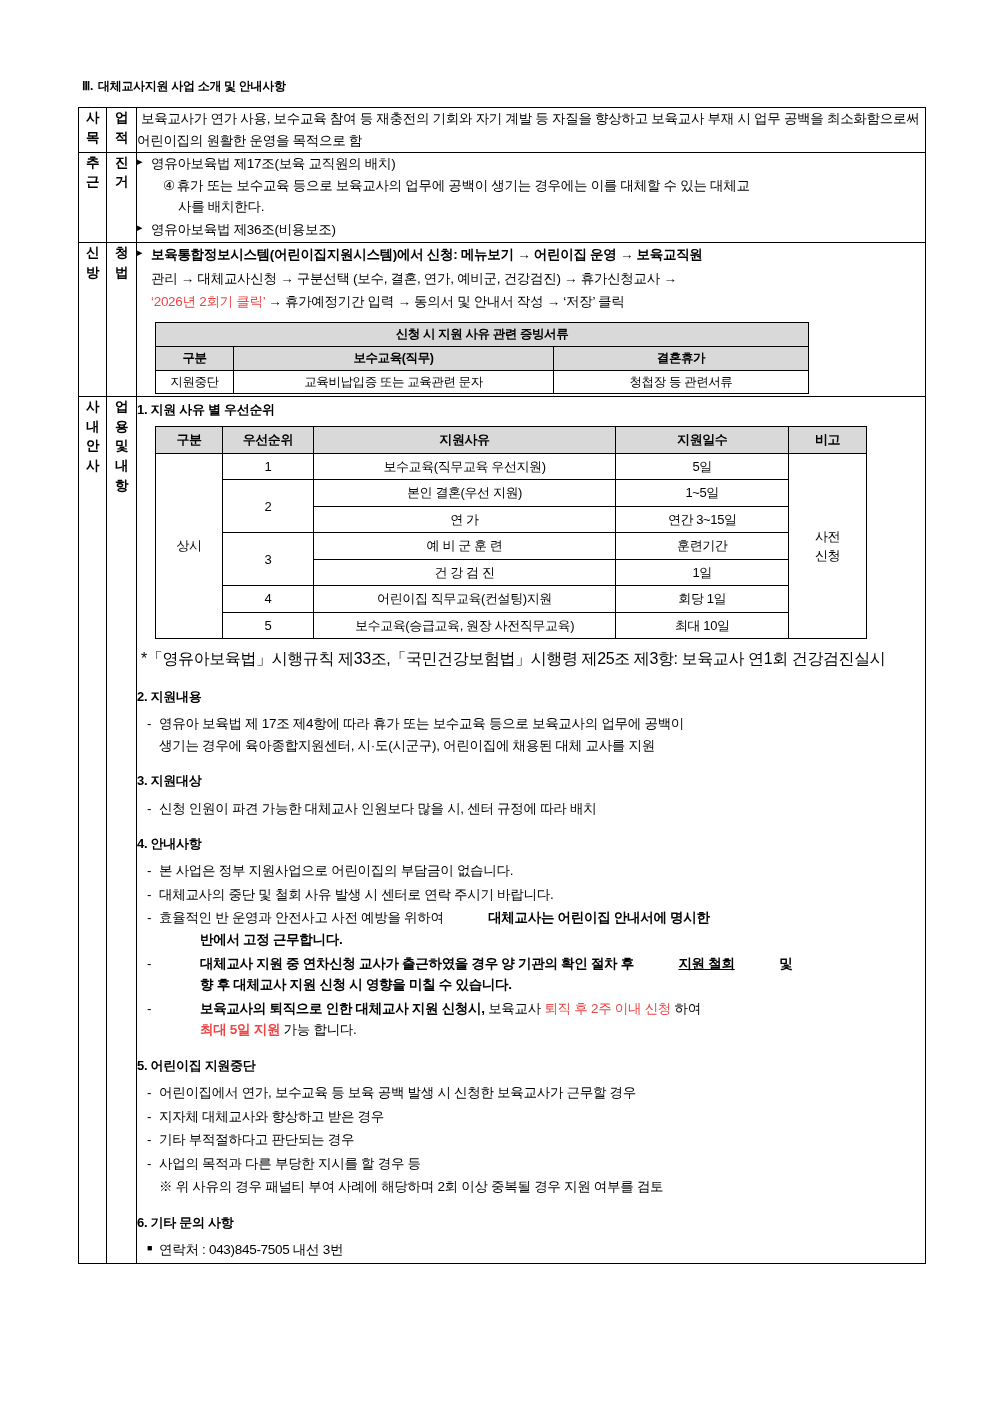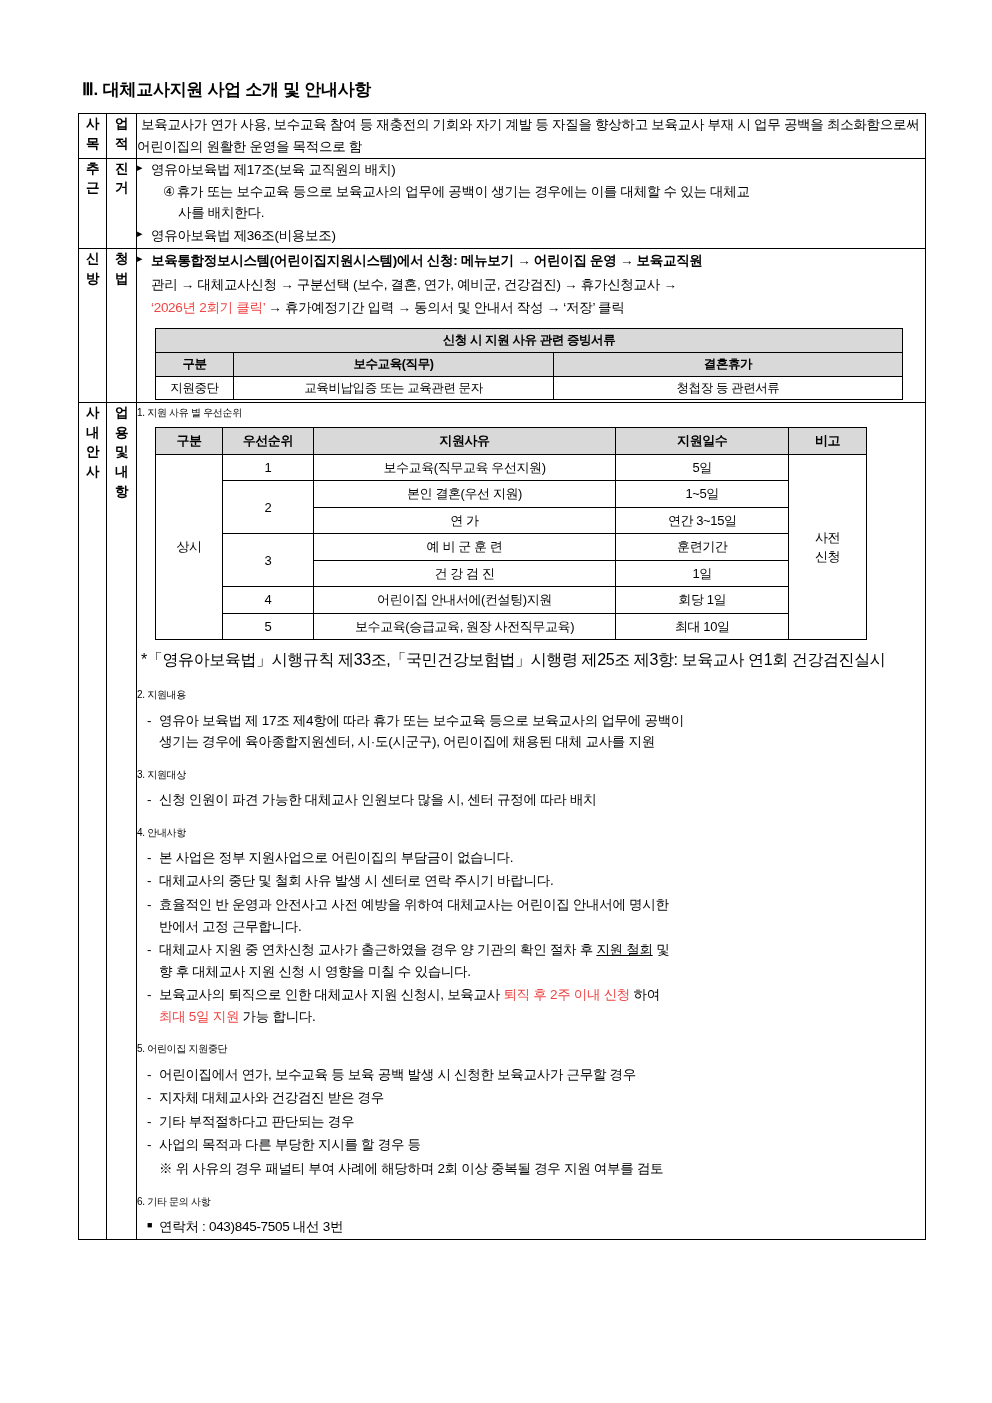--- a/index.html
+++ b/index.html
@@ -16,21 +16,21 @@
   }
   .page {
     position: absolute;
     left: 0; top: 0;
     width: 992px;
     height: 1403px;
     box-sizing: border-box;
     padding: 78px 66px 0 78px;
   }
   .doc-title {
-    font-size: 17px;
+    font-size: 12px;
     font-weight: bold;
     letter-spacing: -0.3px;
     margin: 0 0 12px 4px;
   }
   .doc-title .numeral { margin-right: 5px; }
 
   table.main {
     width: 100%;
     border-collapse: collapse;
     table-layout: fixed;
@@ -117,26 +117,26 @@
     border: 1px solid #000;
     text-align: center;
     padding: 2px 2px;
     line-height: 1.5;
   }
   table.inner th {
     background: #d9d9d9;
     font-weight: bold;
   }
   .doc-table-wrap { margin: 8px 4px 2px 18px; }
-  .doc-table-wrap table.inner { width: 748px; }
+  .doc-table-wrap table.inner { width: 654px; }
 
   
   .sec-title {
-    font-weight: normal;
-    font-size: 10px;
+    font-weight: bold;
+    font-size: 13px;
     margin: 2px 0 6px 0;
     letter-spacing: -0.3px;
   }
   .sec-title.spaced { margin-top: 14px; }
   .prio-wrap { margin: 0 0 0 18px; }
   .prio-wrap table.inner { width: 712px; font-size: 13px; }
   .prio-wrap table.inner th { padding: 3px 2px; }
   .prio-wrap table.inner td { padding: 3px 2px; }
 
   .footnote {
@@ -158,21 +158,21 @@
   }
   ul.dash > li::before {
     content: "-";
     position: absolute;
     left: 4px;
     top: 0;
   }
   ul.dash > li.sq::before { content: "\25A0"; font-size: 9px; top: 2px; }
   ul.dash > li.note::before { content: ""; }
   ul.dash > li.note { padding-left: 16px; }
-  .b { font-weight: normal; }
+  .b { font-weight: bold; margin-left: 41px; }
   .u { text-decoration: underline; }
   .red { color: #ef4444; }
   .indent2 { display: block; padding-left: 0; }
 
   .content-cell { padding: 10px 10px 14px 8px; }
 </style>
 </head>
 <body>
 
 <div class="page">
@@ -345,21 +345,21 @@
                   <td rowspan="2">3</td>
                   <td>예 비 군 훈 련</td>
                   <td>훈련기간</td>
                 </tr>
                 <tr>
                   <td>건 강 검 진</td>
                   <td>1일</td>
                 </tr>
                 <tr>
                   <td>4</td>
-                  <td>어린이집 안내서에(컨설팅)지원</td>
+                  <td>어린이집 직무교육(컨설팅)지원</td>
                   <td>회당 1일</td>
                 </tr>
                 <tr>
                   <td>5</td>
                   <td>보수교육(승급교육, 원장 사전직무교육)</td>
                   <td>최대 10일</td>
                 </tr>
               </tbody>
             </table>
           </div>
@@ -402,21 +402,21 @@
               <span class="indent2"><span class="red b">최대 5일 지원</span><span> 가능 합니다.</span></span>
             </li>
           </ul>
 
           <div class="sec-title spaced">5. 어린이집 지원중단</div>
           <ul class="dash">
             <li>
               <span>어린이집에서 연가, 보수교육 등 보육 공백 발생 시 신청한 보육교사가 근무할 경우</span>
             </li>
             <li>
-              <span>지자체 대체교사와 건강검진 받은 경우</span>
+              <span>지자체 대체교사와 향상하고 받은 경우</span>
             </li>
             <li>
               <span>기타 부적절하다고 판단되는 경우</span>
             </li>
             <li>
               <span>사업의 목적과 다른 부당한 지시를 할 경우 등</span>
             </li>
             <li class="note">
               <span>※ 위 사유의 경우 패널티 부여 사례에 해당하며 2회 이상 중복될 경우 지원 여부를 검토</span>
             </li>

